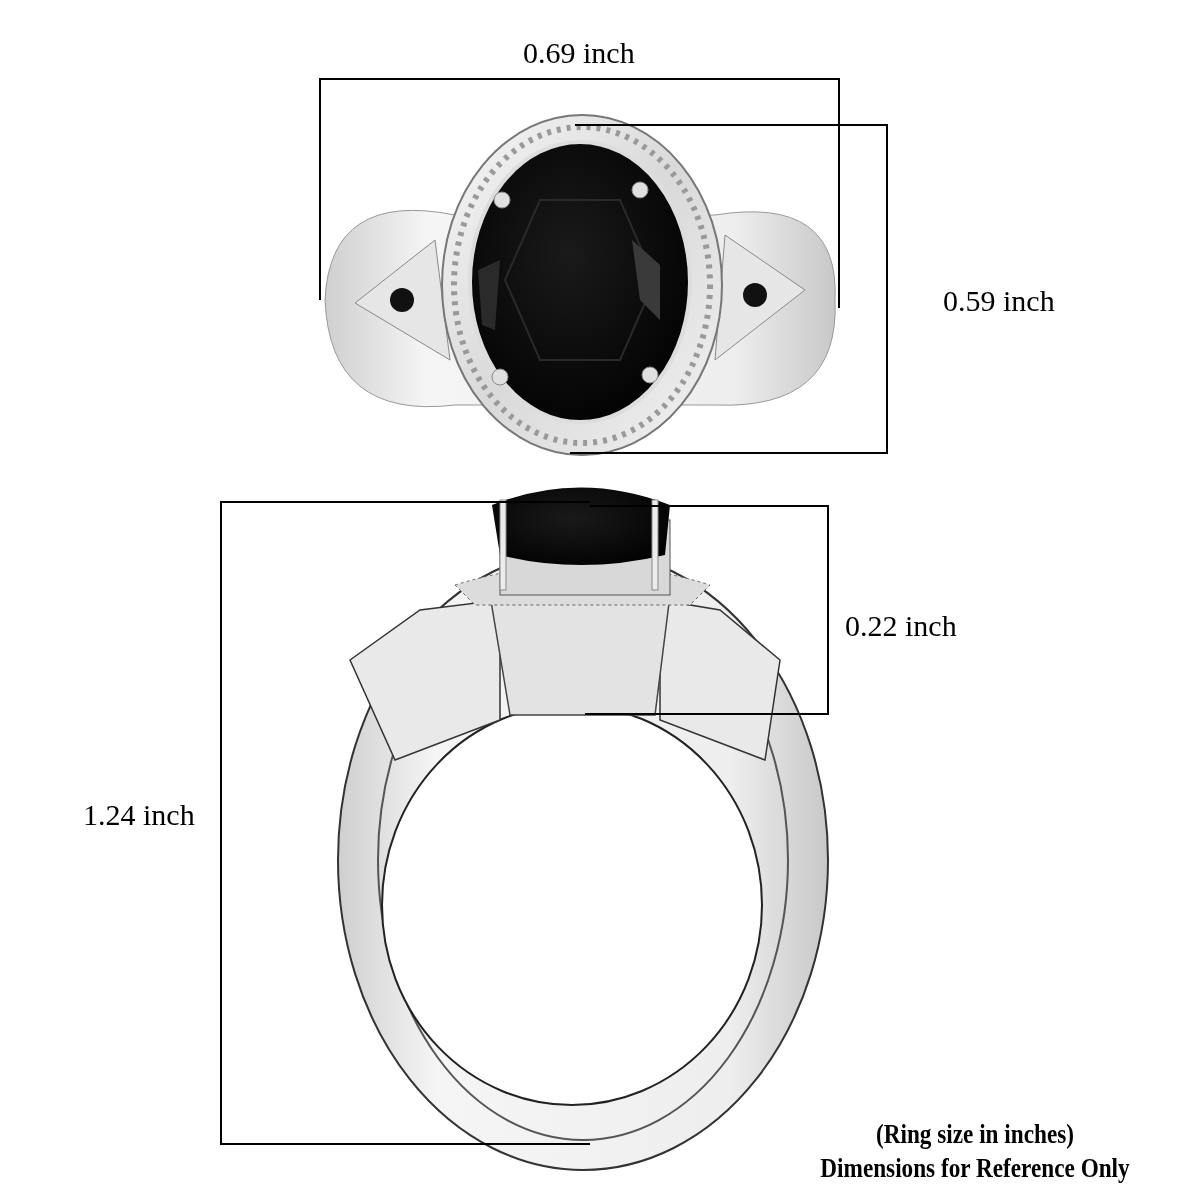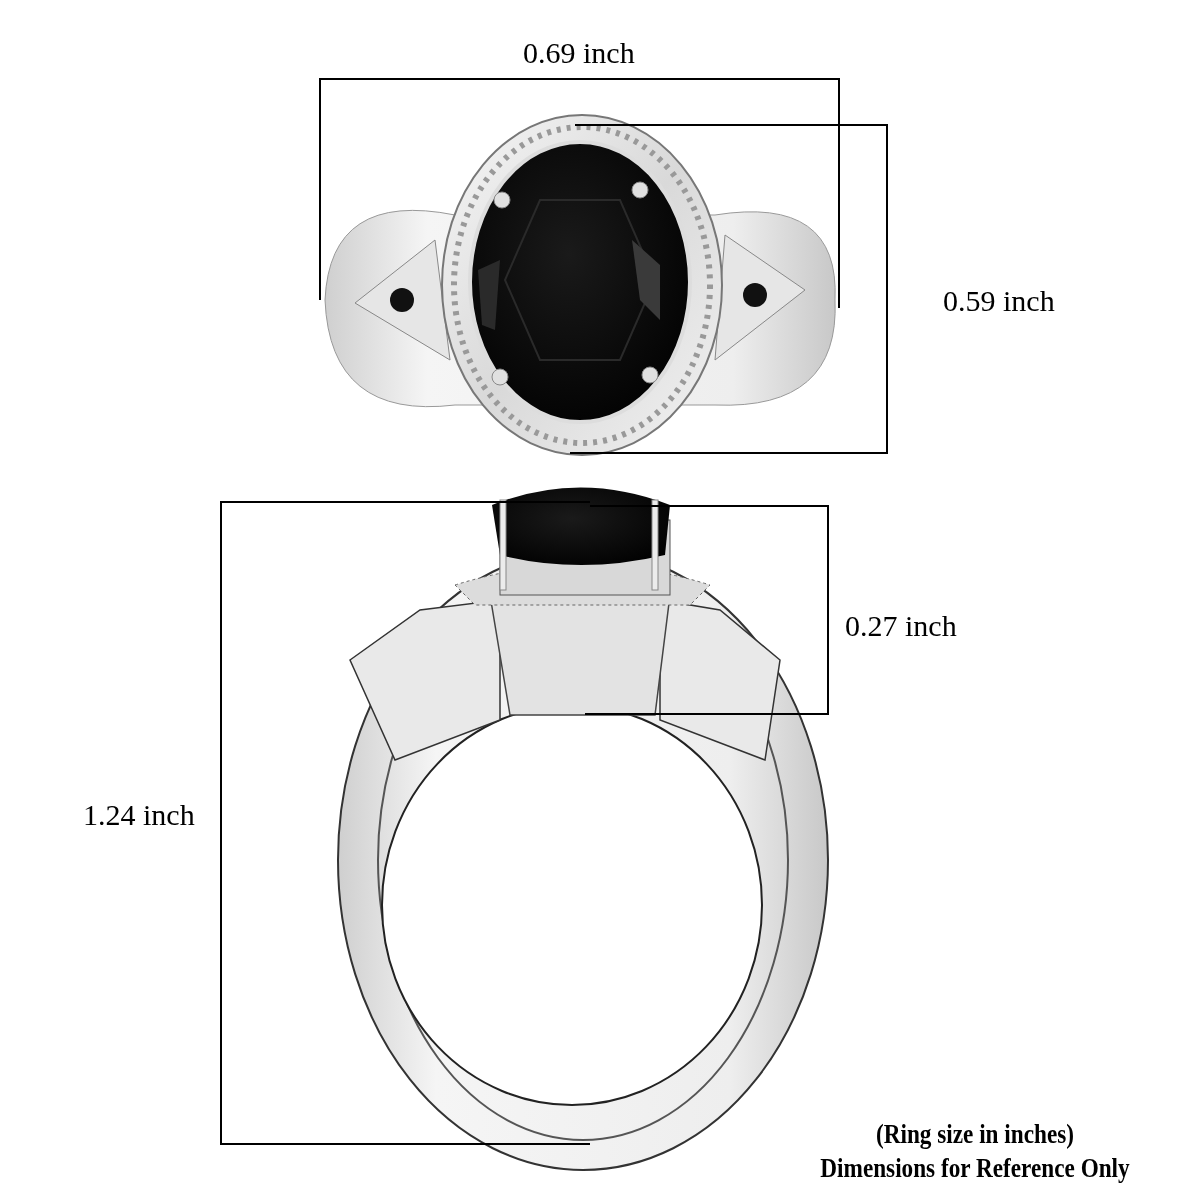--- a/index.html
+++ b/index.html
@@ -88,19 +88,19 @@
 <div class="line" style="left:590px;top:505px;width:239px;height:2px;"></div>
 <div class="line" style="left:827px;top:505px;width:2px;height:209px;"></div>
 <div class="line" style="left:585px;top:713px;width:244px;height:2px;"></div>
 
 <div class="line" style="left:220px;top:501px;width:370px;height:2px;"></div>
 <div class="line" style="left:220px;top:501px;width:2px;height:644px;"></div>
 <div class="line" style="left:220px;top:1143px;width:370px;height:2px;"></div>
 
 <div class="label" style="left:523px;top:38px;">0.69 inch</div>
 <div class="label" style="left:903px;top:286px;margin-left:40px;">0.59 inch</div>
-<div class="label" style="left:845px;top:611px;">0.27 inch</div>
+<div class="label" style="left:845px;top:611px;">0.22 inch</div>
 <div class="label" style="left:83px;top:800px;">1.24 inch</div>
 
 <div class="caption" style="left:745px;top:1118px;width:460px;">
   <div>(Ring size in inches)</div>
   <div>Dimensions for Reference Only</div>
 </div>
 
 </body></html>

